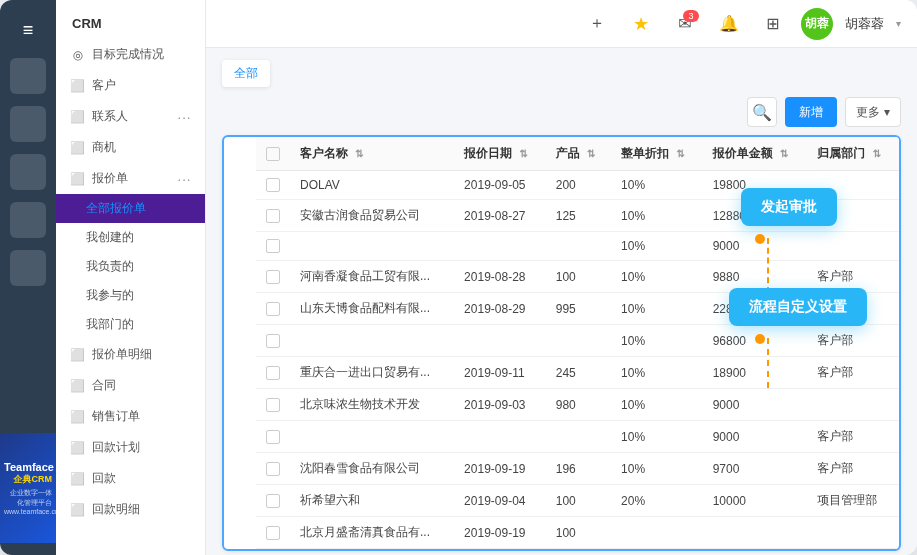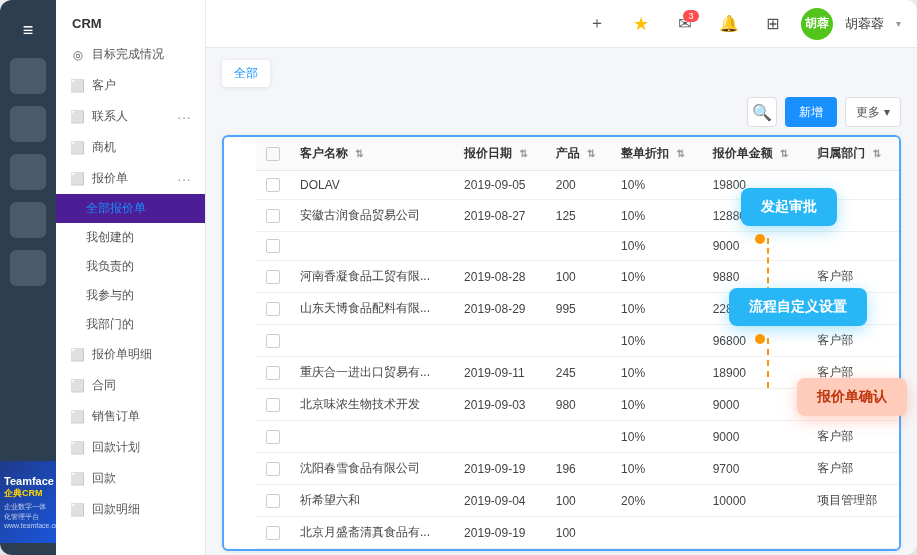--- a/index.html
+++ b/index.html
@@ -334,21 +334,21 @@
 <div class="app-container">
 
   <div class="sidebar-dark">
     <div class="menu-icon">≡</div>
     <div class="nav-block"></div>
     <div class="nav-block"></div>
     <div class="nav-block"></div>
     <div class="nav-block"></div>
     <div class="nav-block"></div>
     <div style="margin-top:auto; width:100%;">
-      <div style="background:linear-gradient(135deg,#1e3a8a,#1a56db);color:white;padding:14px 4px;text-align:left;">
+      <div style="background:linear-gradient(135deg,#1e3a8a,#1a56db);color:white;padding:28px 4px;text-align:right;">
         <div style="font-size:11px;font-weight:bold;">Teamface</div>
         <div style="font-size:9px;color:#ffd700;font-weight:bold;">企典CRM</div>
         <div style="font-size:7px;opacity:0.7;margin-top:2px;">企业数字一体化管理平台</div>
         <div style="font-size:7px;opacity:0.7;">www.teamface.cn</div>
       </div>
     </div>
   </div>
 
   <div class="sidebar-crm">
     <div class="crm-title">CRM</div>
@@ -606,16 +606,15 @@
       <div class="float-card-approve">发起审批</div>
 
       <div style="position:absolute;top:190px;right:148px;width:1px;height:55px;border-left:2px dashed #ff9800;z-index:9;"></div>
       <div style="position:absolute;top:190px;right:148px;width:10px;height:10px;border-radius:50%;background:#ff9800;z-index:11;transform:translate(-4px,-4px);"></div>
 
       <div class="float-card-process">流程自定义设置</div>
 
       <div style="position:absolute;top:290px;right:148px;width:1px;height:50px;border-left:2px dashed #ff9800;z-index:9;"></div>
       <div style="position:absolute;top:290px;right:148px;width:10px;height:10px;border-radius:50%;background:#ff9800;z-index:11;transform:translate(-4px,-4px);"></div>
 
-      <div class="float-card-confirm">报价单确认</div>
     </div>
   </div>
 </div>
 
 </body></html>

